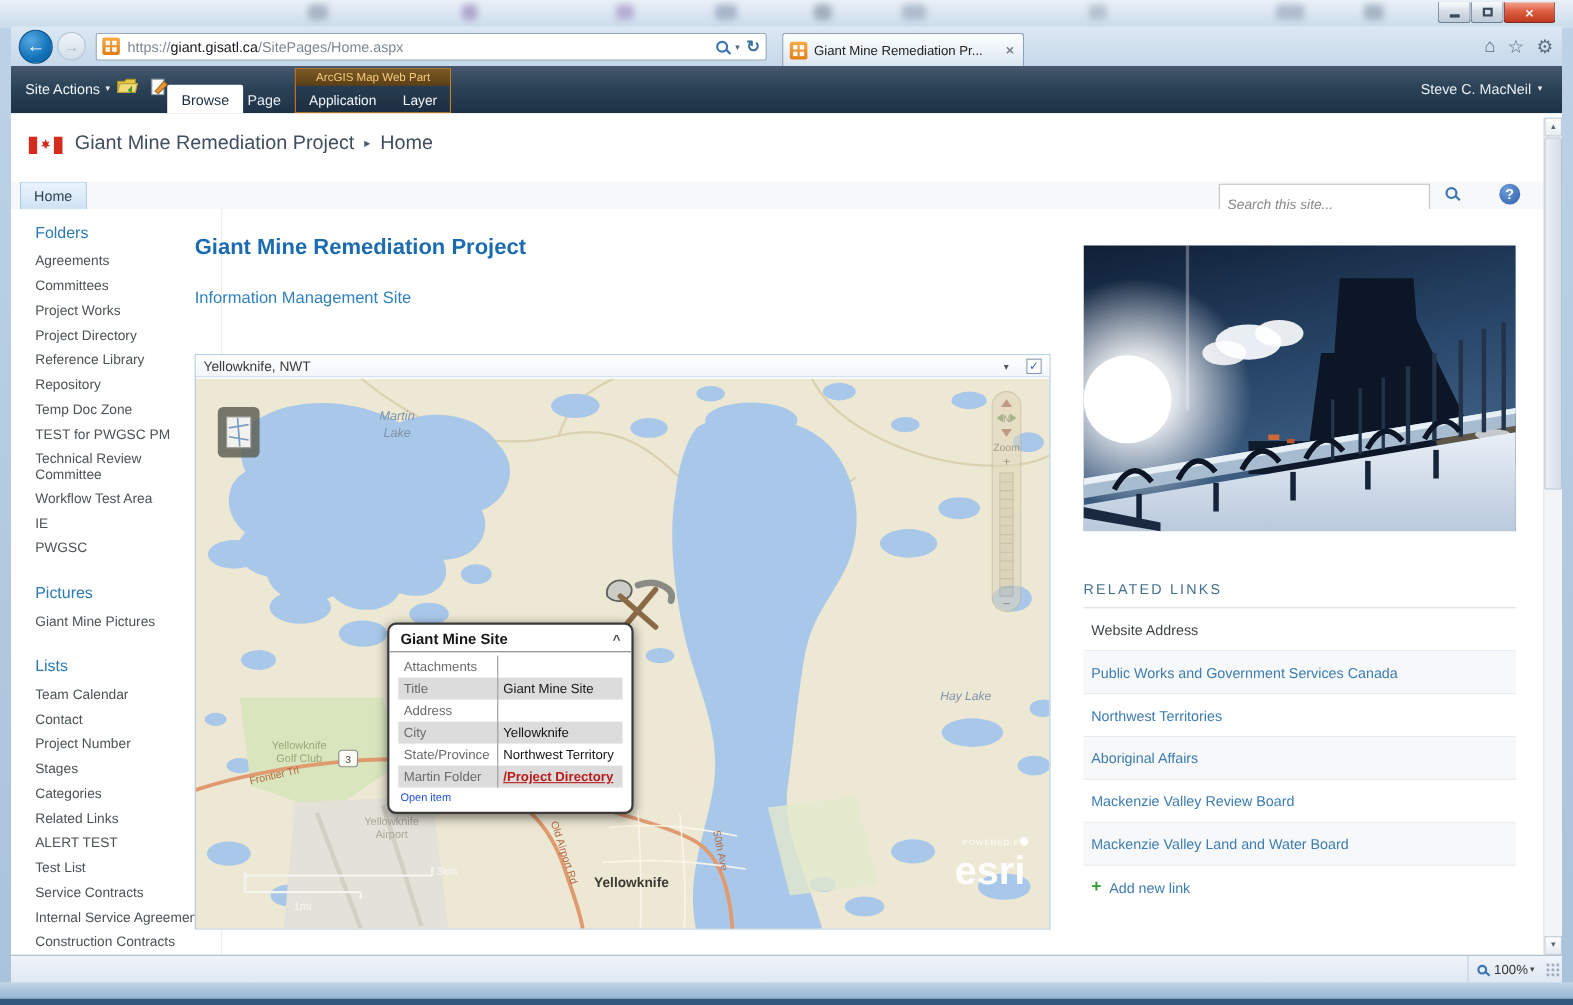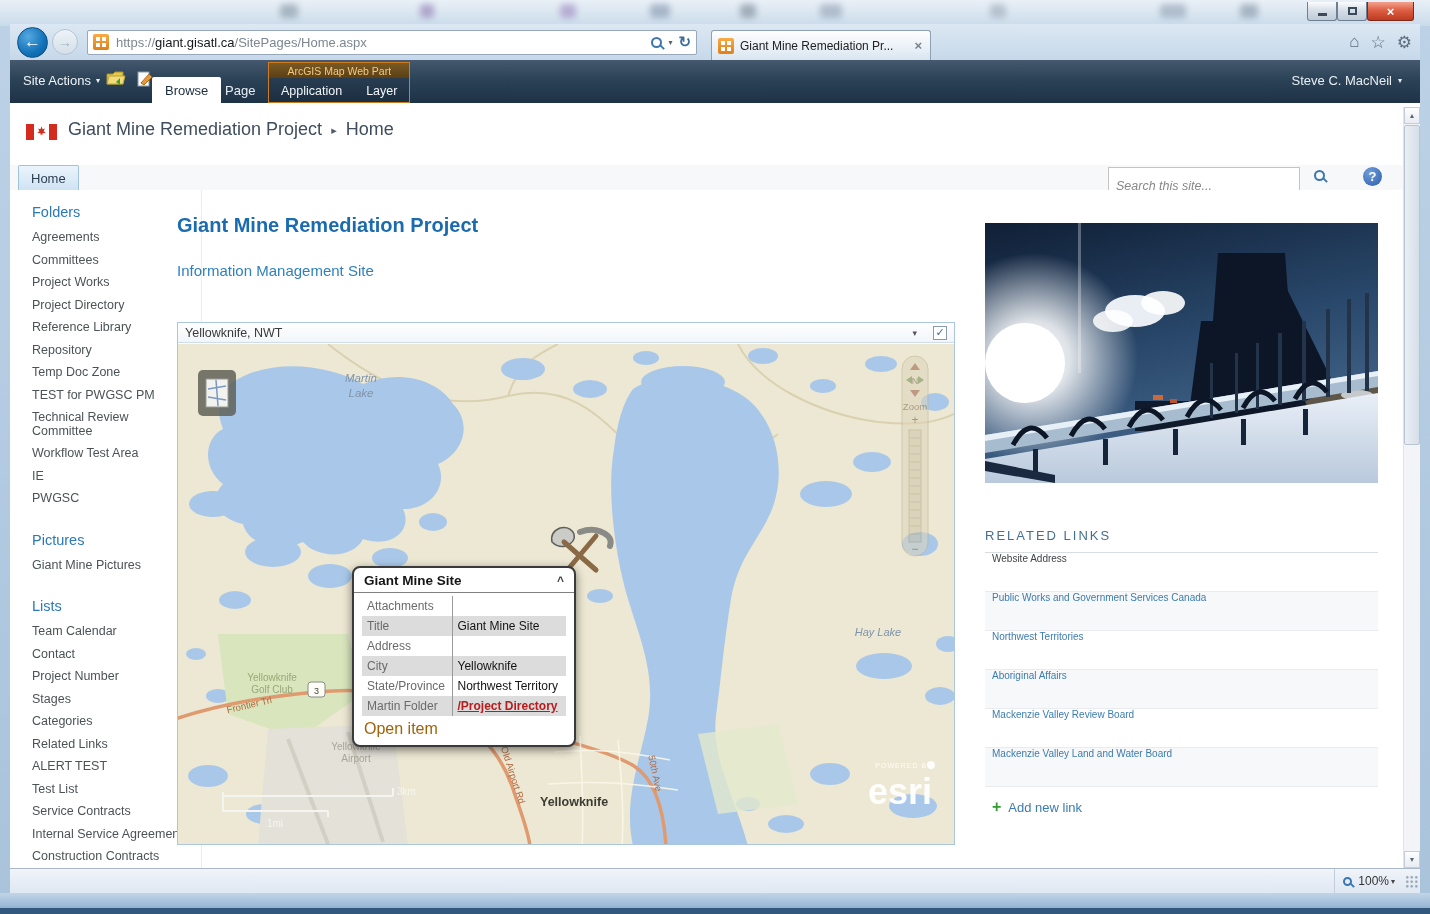--- a/index.html
+++ b/index.html
@@ -82,27 +82,27 @@
 
 .map-popup{position:absolute;left:174px;top:222px;width:224px;background:#fff;border:2px solid #3a3a3a;border-radius:8px;box-shadow:0 3px 10px rgba(0,0,0,.5);z-index:3}
 .popup-head{display:flex;align-items:center;padding:5px 10px 4px;font-weight:bold;font-size:13.5px;color:#151515;border-bottom:1px solid #808080}
 .popup-collapse{margin-left:auto;font-weight:bold;color:#444;font-size:12px}
 .popup-table{border-collapse:collapse;margin:3px 8px 0;width:204px;font-size:12px}
 .popup-table td{height:20px;padding:0 5px;white-space:nowrap}
 .pl{color:#6b6b6b;width:90px;border-right:1px solid #9a9a9a}
 .pv{color:#141414}
 tr.alt{background:#dcdcdc}
 .pv.link{color:#b91c1c;text-decoration:underline;font-weight:bold}
-.popup-action{padding:4px 10px 7px;font-size:16px;color:#a16207}
+.popup-action{padding:4px 10px 7px;font-size:10px;color:#1d4ed8}
 
 .rightcol{position:absolute;left:975px;top:0;width:393px;bottom:0}
 .photo{position:absolute;top:33px;left:0;width:393px;height:260px}
 .related{position:absolute;top:338px;left:0;right:0}
 .rl-heading{font-size:13px;letter-spacing:2px;color:#44708f;padding-bottom:9px;border-bottom:1px solid #d8dde2}
-.rl-row{height:39px;display:flex;align-items:flex-start;padding:0 7px;font-size:10px;border-bottom:1px solid #e9ebee}
+.rl-row{height:39px;display:flex;align-items:center;padding:0 7px;font-size:13px;border-bottom:1px solid #e9ebee}
 .rl-row.shade{background:#f7f8f9}
 .rl-link{color:#3c7cb0;text-decoration:none}
 .rl-link.dark{color:#3f4447}
 .add-link{display:flex;align-items:center;gap:7px;margin-top:12px;padding-left:7px;font-size:13px;color:#3c7cb0}
 .plus{color:#2e9e2e;font-weight:bold;font-size:16px;line-height:1}
 
 .statusbar{position:absolute;left:0;right:0;bottom:0;height:25px;background:linear-gradient(#f0f4fa,#dfe7f2);border-top:1px solid #aab8c8;display:flex;align-items:center;justify-content:flex-end;font-size:12px;color:#333}
 .sb-sep{width:1px;height:100%;background:#c2cddb;margin:0 8px}
 .zoom-cluster{display:flex;align-items:center;gap:6px}
 .zmag{position:relative;width:9px;height:9px;border:2px solid #3b76b0;border-radius:50%;display:inline-block}

